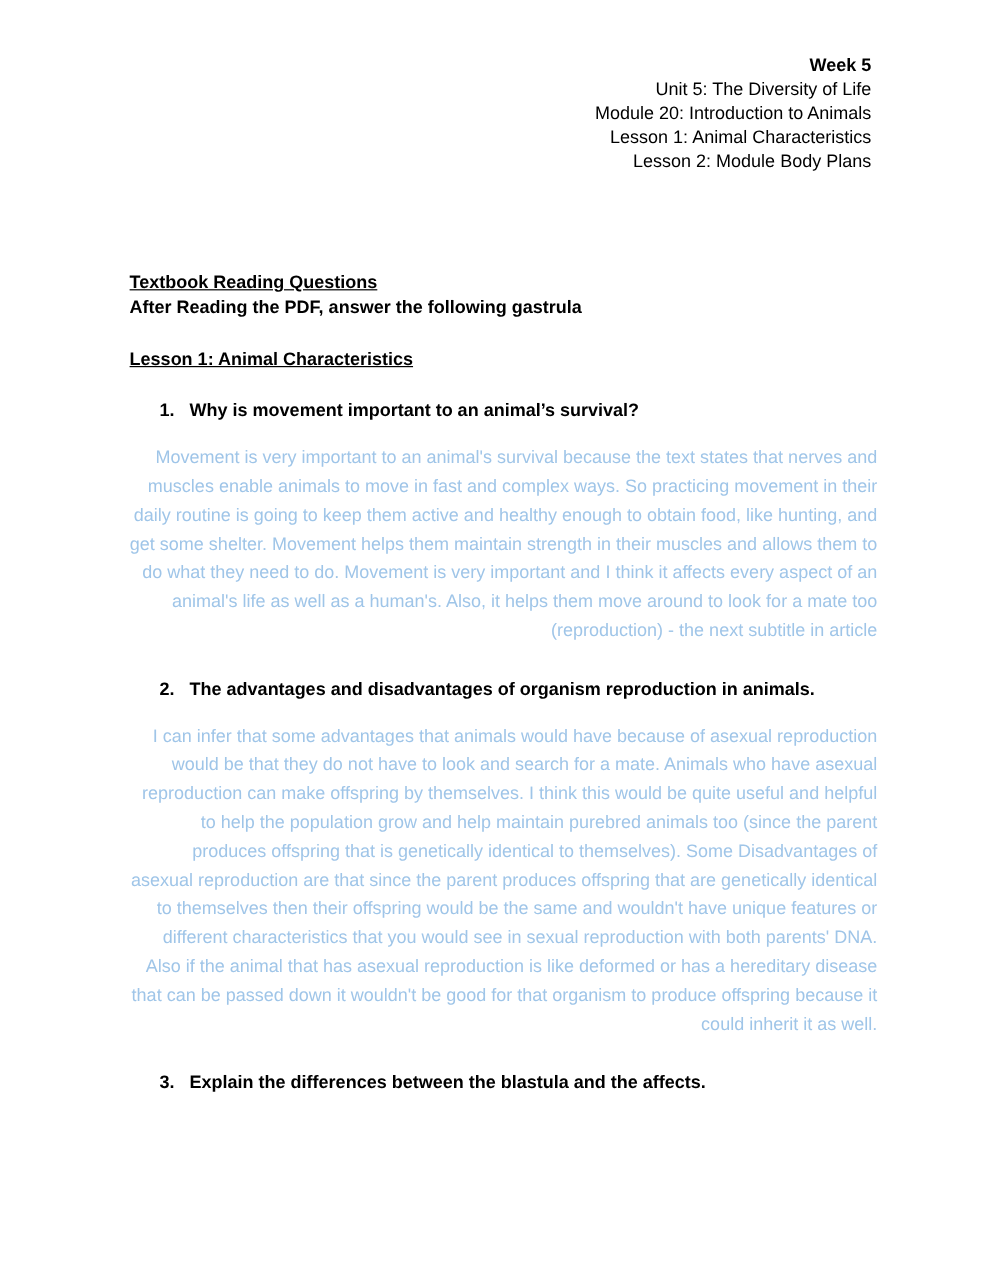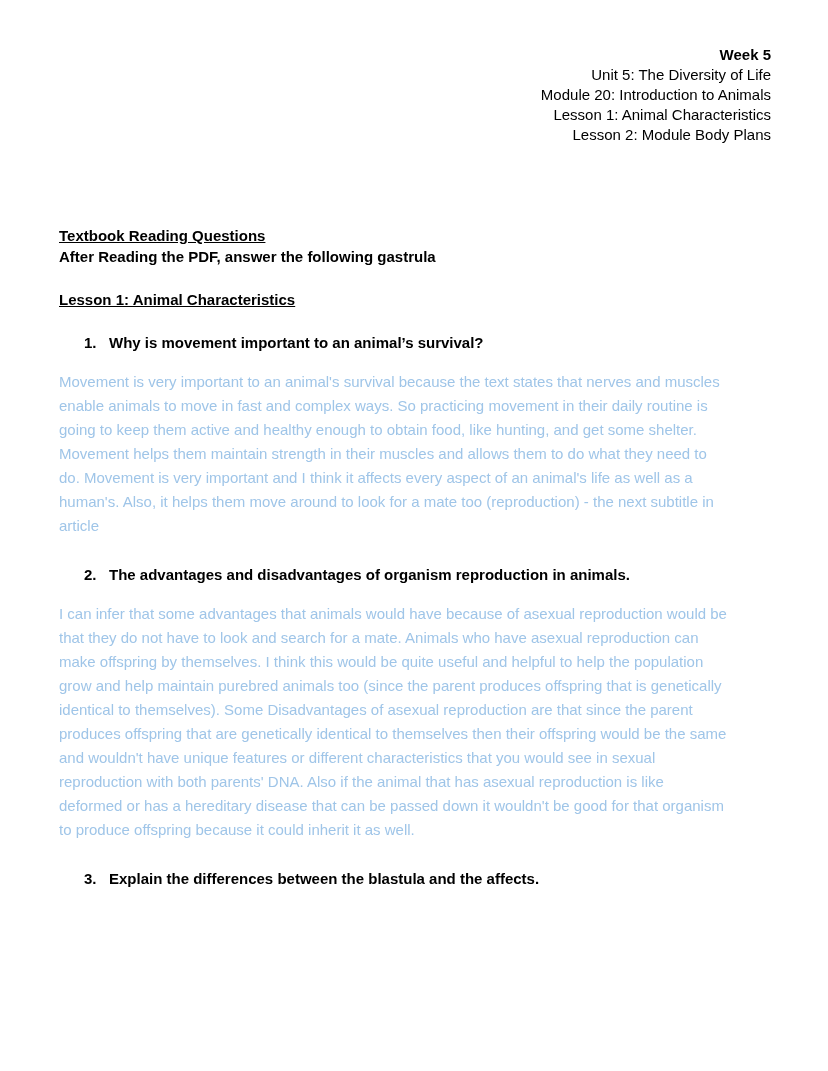--- a/index.html
+++ b/index.html
@@ -13,29 +13,29 @@
     height: 1071px;
     background: #ffffff;
     font-family: "Liberation Sans", sans-serif;
     font-size: 15px;
     color: var(--body-text, #000000);
     overflow: hidden;
     box-sizing: border-box;
   }
   .doc-header {
     padding-top: 45px;
-    padding-right: 57px;
+    padding-right: 102px;
     text-align: right;
     line-height: 20px;
   }
   .doc-header .hline { white-space: nowrap; }
   .bold { font-weight: bold; }
   .uline { text-decoration: underline; }
   .content {
-    margin-left: 59px;
+    margin-left: 108px;
     margin-right: 97px;
   }
   .intro {
     margin-top: 80px;
     line-height: 21px;
     font-weight: bold;
   }
   .section-heading {
     margin-top: 22px;
     line-height: 21px;
@@ -50,20 +50,21 @@
   }
   .qnum {
     flex: 0 0 25px;
     margin-left: 25px;
   }
   .qtext { flex: 1; }
   .answer {
     margin: 17px 0 0 0;
     line-height: 24px;
     color: var(--answer-text, #9fc5e8);
+    text-align: right;
   }
   .answer + .question { margin-top: 26px; }
   a.reading-link {
     color: var(--link-blue, #1155cc);
     text-decoration: underline;
     font-weight: bold;
     cursor: pointer;
   }
 </style>
 </head>

